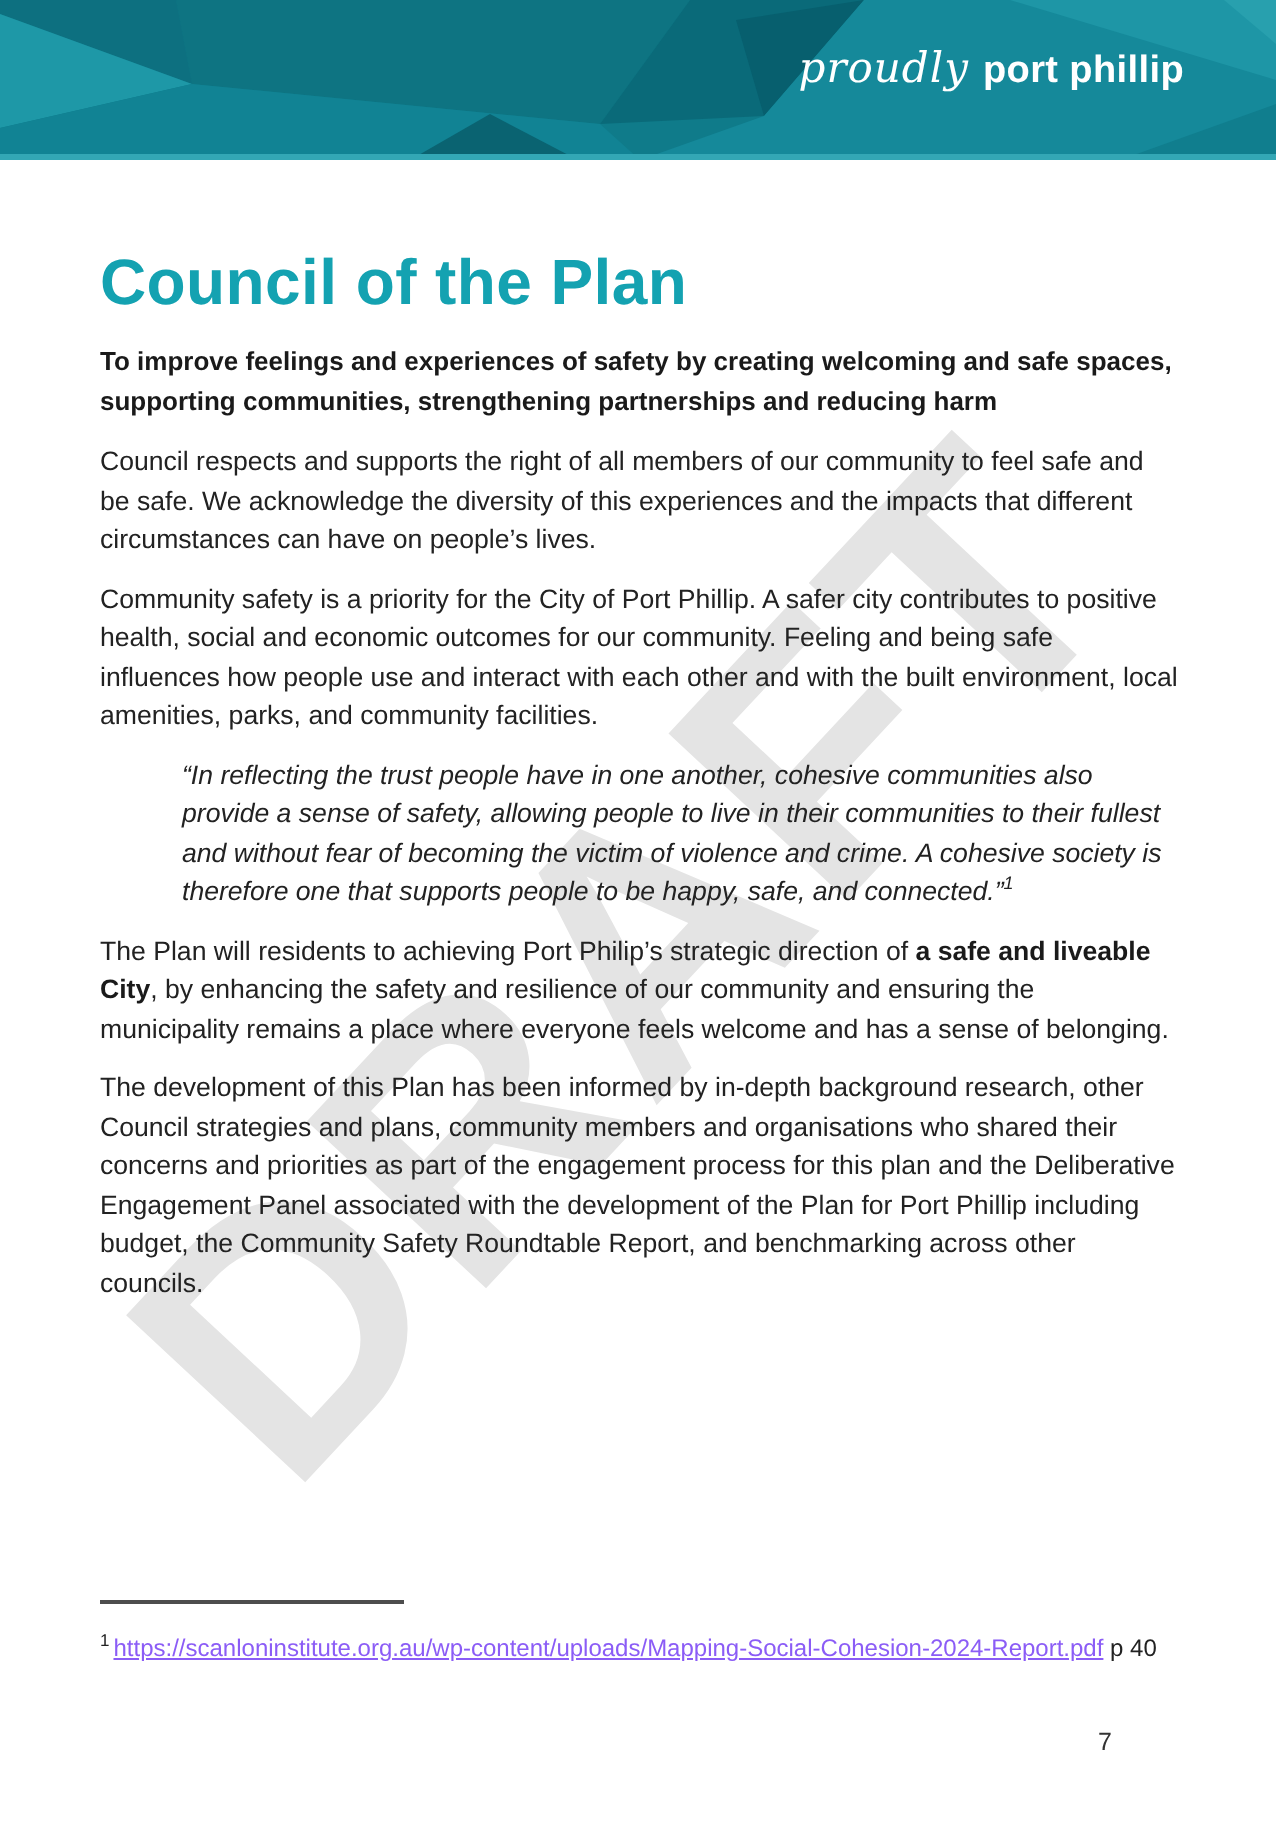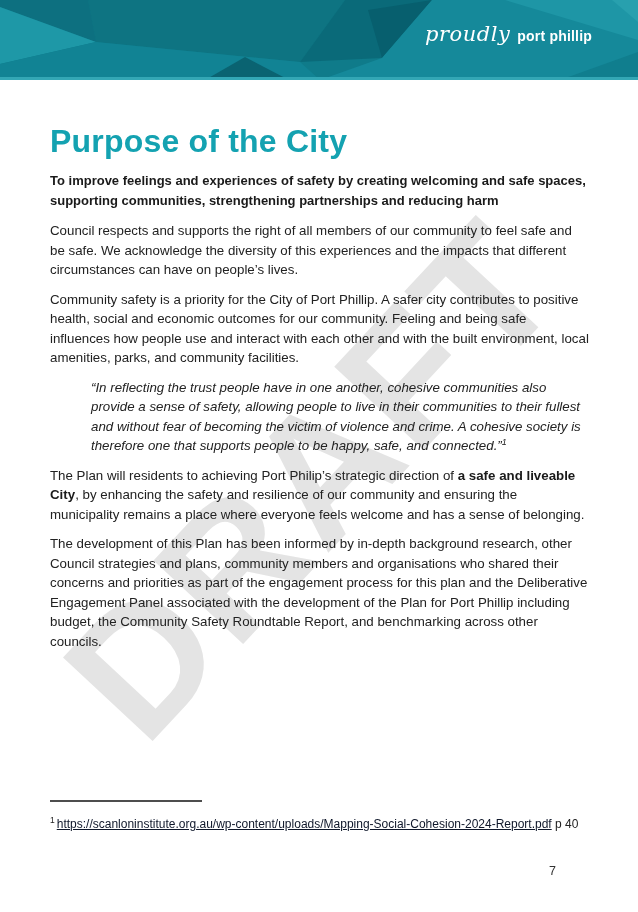--- a/index.html
+++ b/index.html
@@ -35,21 +35,21 @@
     gap: 7px;
   }
   .logo .script {
     font-family: "DejaVu Serif", serif;
     font-style: italic;
     font-size: 21px;
     font-weight: 500;
     letter-spacing: 0.5px;
   }
   .logo .wordmark {
-    font-size: 14px;
+    font-size: 19px;
     font-weight: 700;
     letter-spacing: 0.2px;
   }
   
   .watermark {
     position: absolute;
     top: 480px;
     left: 312px;
     transform: translate(-50%, -50%) rotate(-47deg);
     font-size: 178px;
@@ -115,21 +115,21 @@
     color: #222222;
     word-break: break-word;
   }
   .footnote-text sup {
     font-size: 8.5px;
     vertical-align: super;
     line-height: 0;
     margin-right: 2px;
   }
   .footnote-text a {
-    color: #0f172a;
+    color: #8b5cf6;
   }
   
   .page-number {
     position: absolute;
     top: 864px;
     right: 82px;
     font-size: 12.5px;
     color: #333333;
     z-index: 1;
   }
@@ -157,21 +157,21 @@
     </svg>
     <div class="logo">
       <span class="script">proudly</span>
       <span class="wordmark">port phillip</span>
     </div>
   </div>
 
   <div class="watermark">DRAFT</div>
 
   <div class="content">
-    <h1 class="title">Purpose of the City</h1>
+    <h1 class="title">Council of the Plan</h1>
 
     <p class="subtitle">To improve feelings and experiences of safety by creating welcoming and safe spaces, supporting communities, strengthening partnerships and reducing harm</p>
 
     <p class="para">Council respects and supports the right of all members of our community to feel safe and be safe. We acknowledge the diversity of this experiences and the impacts that different circumstances can have on people’s lives.</p>
 
     <p class="para">Community safety is a priority for the City of Port Phillip. A safer city contributes to positive health, social and economic outcomes for our community. Feeling and being safe influences how people use and interact with each other and with the built environment, local amenities, parks, and community facilities.</p>
 
     <p class="para quote"><span>“In reflecting the trust people have in one another, cohesive communities also provide a sense of safety, allowing people to live in their communities to their fullest and without fear of becoming the victim of violence and crime. A cohesive society is therefore one that supports people to be happy, safe, and connected.”</span><sup>1</sup></p>
 
 

